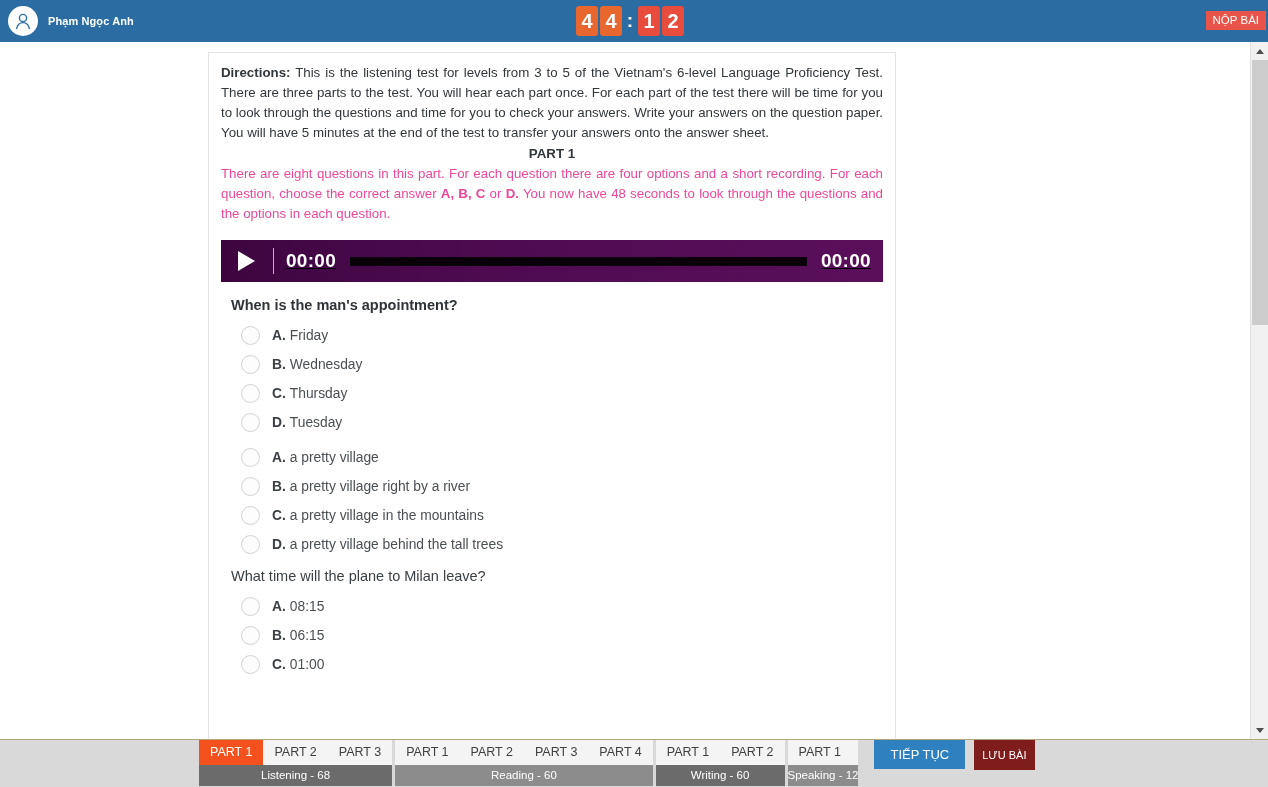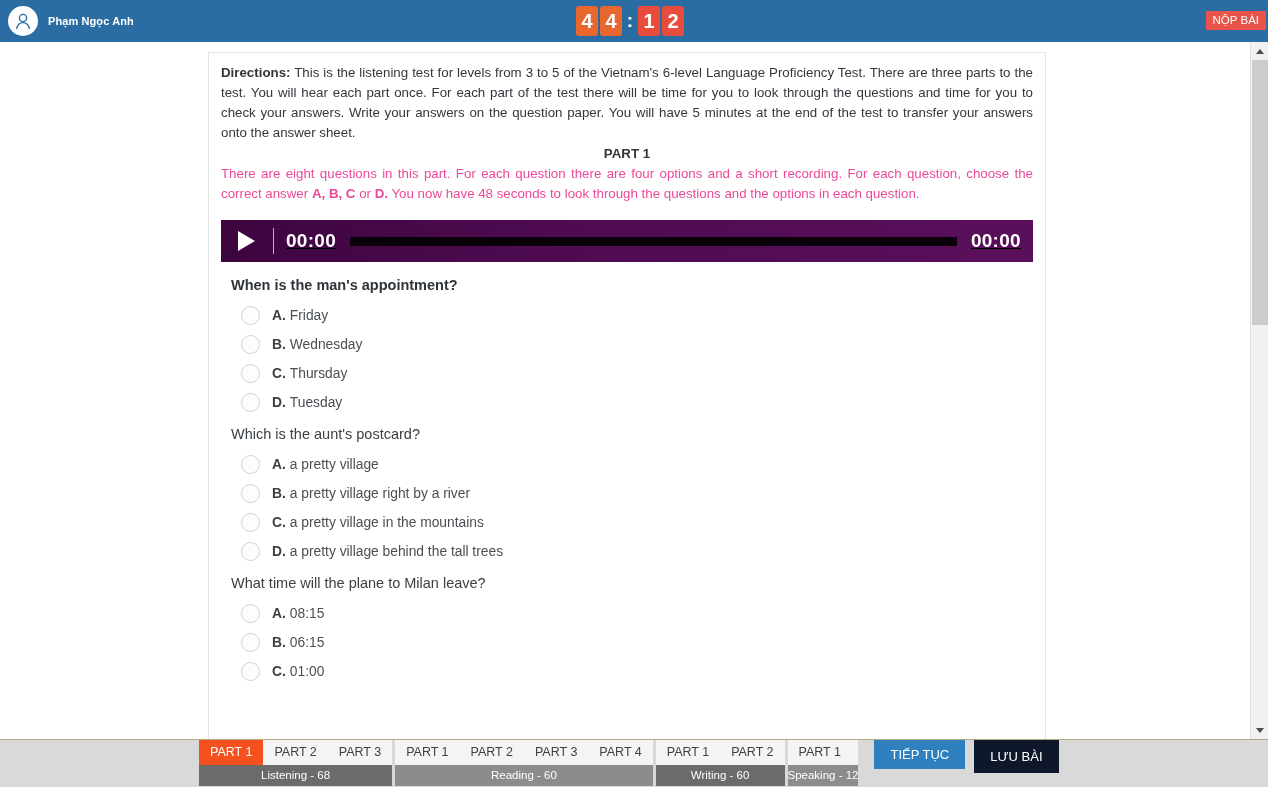--- a/index.html
+++ b/index.html
@@ -65,21 +65,21 @@
   }
 
   
   .content-wrap {
     position: absolute; top: 42px; left: 0;
     width: 1250px; height: 697px;
     background: #ffffff; overflow: hidden;
   }
   .panel {
     position: absolute; left: 208px; top: 10px;
-    width: 838px; min-height: 720px;
+    width: 688px; min-height: 720px;
     background: #ffffff;
     border-left: 1px solid #e3e3e3;
     border-right: 1px solid #e3e3e3;
     border-top: 1px solid #e3e3e3;
     padding: 10px 12px 0 12px;
   }
 
   .directions {
     color: #32373c; font-size: 13.3px; line-height: 20px;
     text-align: justify; margin-bottom: 1px;
@@ -184,22 +184,22 @@
   .skill-label.dark { background: #6b6b6b; }
   .skill-label.light { background: #8c8c8c; }
 
   .bottom-actions { display: flex; align-items: flex-start; margin-left: 13px; }
   .btn-continue {
     background: #2e81be; color: #ffffff; border: none;
     font-size: 13px; padding: 7px 16px; cursor: pointer; margin-right: 9px;
     font-family: "Liberation Sans", sans-serif;
   }
   .btn-save {
-    background: #0f172a; color: #ffffff; border: none;
-    font-size: 13px; padding: 9px 16px; cursor: pointer;
+    background: #7f1d1d; color: #ffffff; border: none;
+    font-size: 11px; padding: 9px 8px; cursor: pointer;
     font-family: "Liberation Sans", sans-serif;
   }
 </style>
 </head>
 <body>
 
 <div id="app">
 
   <div class="header">
     <div class="hdr-left">
@@ -261,21 +261,20 @@
               <span class="opt-letter">C.</span>
               <span class="opt-text">Thursday</span>
             </div>
             <div class="option">
               <span class="radio"></span>
               <span class="opt-letter">D.</span>
               <span class="opt-text">Tuesday</span>
             </div>
           </div>
           <div class="question">
-            <div class="q-title">Which is the aunt's postcard?</div>
             <div class="option">
               <span class="radio"></span>
               <span class="opt-letter">A.</span>
               <span class="opt-text">a pretty village</span>
             </div>
             <div class="option">
               <span class="radio"></span>
               <span class="opt-letter">B.</span>
               <span class="opt-text">a pretty village right by a river</span>
             </div>

